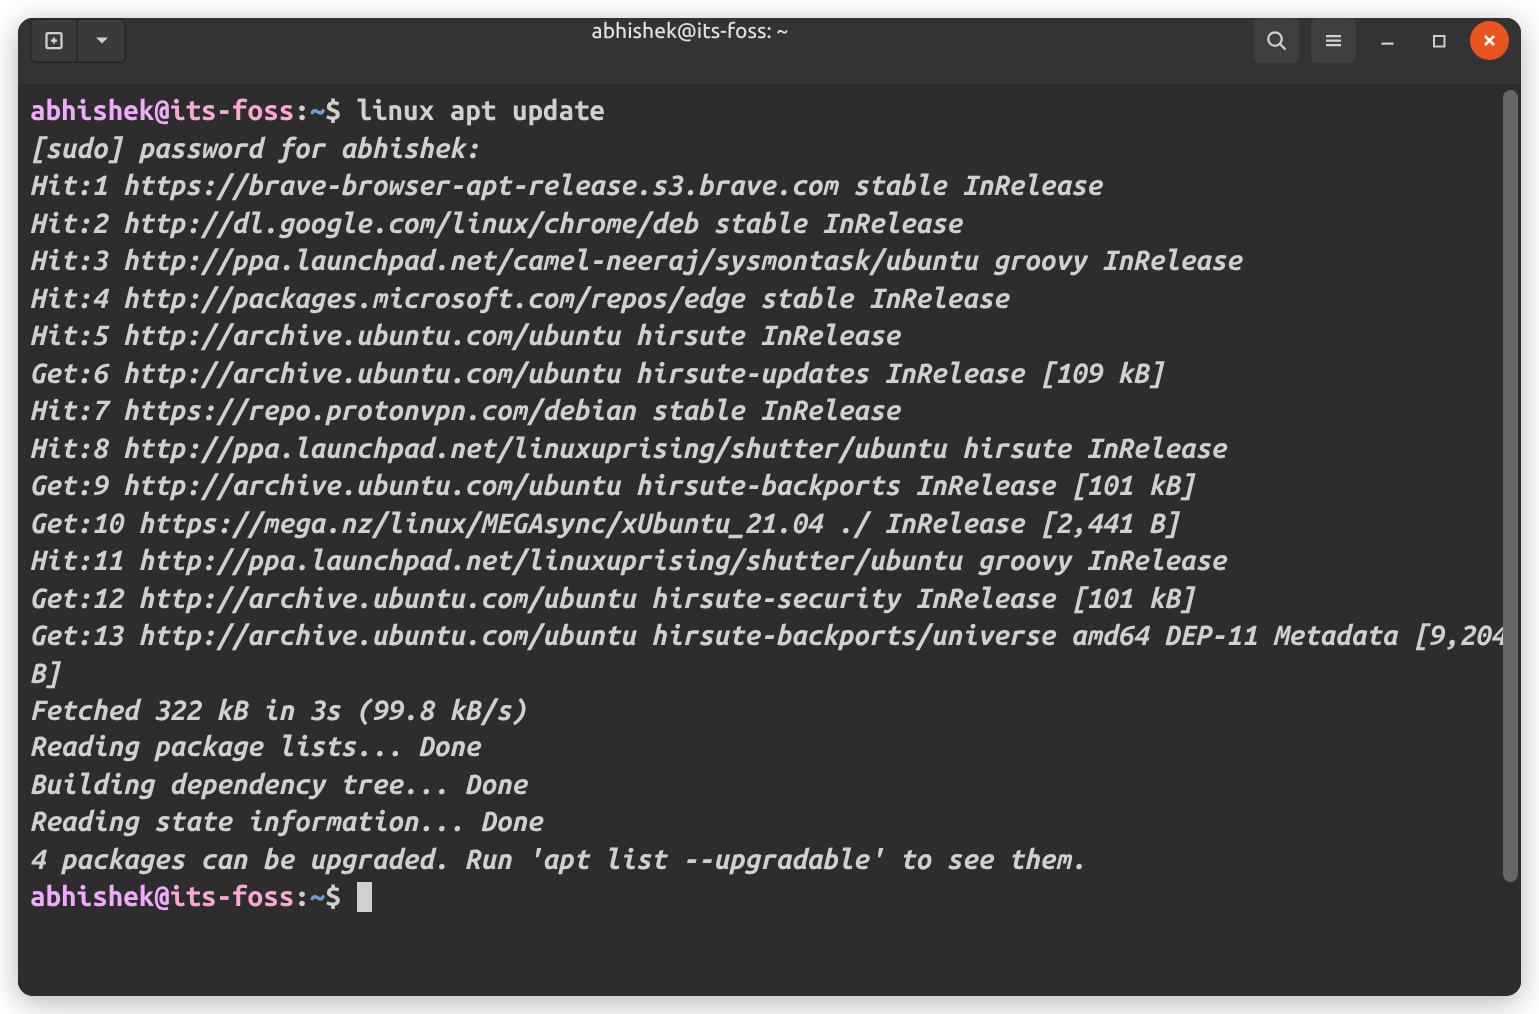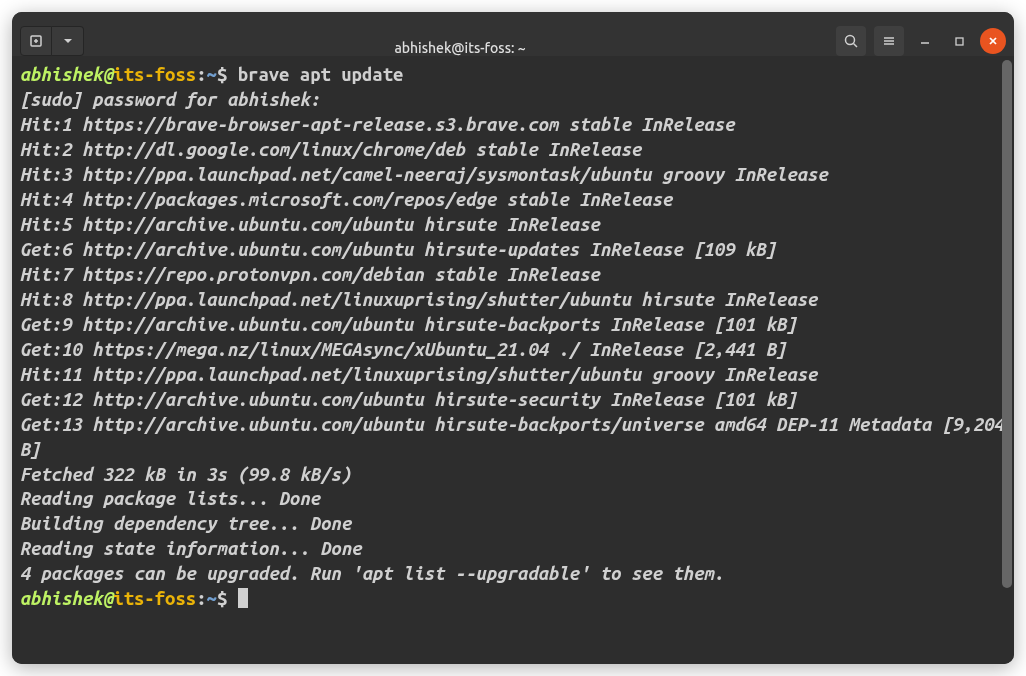--- a/index.html
+++ b/index.html
@@ -21,21 +21,21 @@
       border-radius: 10px;
       overflow: hidden;
       display: flex;
       flex-direction: column;
       box-shadow: 0 4px 20px rgba(0,0,0,0.3);
     }
     .titlebar {
       background: #333333;
       height: 44px;
       display: flex;
-      align-items: flex-end;
+      align-items: flex-start;
       padding: 0 8px;
       gap: 8px;
     }
     .tab-controls {
       display: flex;
       gap: 0;
       align-items: center;
     }
     .tab-btn {
       width: 32px;
@@ -100,22 +100,22 @@
     }
     .terminal-content {
       font-family: 'Ubuntu Mono', 'DejaVu Sans Mono', monospace;
       font-size: 18.5px;
       line-height: 1.35;
       color: #d0d0d0;
       font-weight: bold;
       white-space: pre-wrap;
       word-break: break-all;
     }
-    .user { color: #bef264; font-style: italic; }
-    .host { color: #eab308; }
+    .user { color: #f0abfc; }
+    .host { color: #f9a8d4; }
     .colon { color: #d0d0d0; }
     .tilde { color: #729fcf; }
     .dollar { color: #d0d0d0; }
     .output-line {
       display: block;
       font-style: italic;
     }
     .cursor {
       display: inline-block;
       width: 10px;
@@ -183,19 +183,19 @@
       </div>
       <div class="win-btn close-btn">
         <svg width="10" height="10" viewBox="0 0 10 10" stroke="currentColor" stroke-width="1.7">
           <line x1="2" y1="2" x2="8" y2="8"></line>
           <line x1="8" y1="2" x2="2" y2="8"></line>
         </svg>
       </div>
     </div>
   </div>
   <div class="terminal-body">
-    <div class="terminal-content"><span class="user">abhishek</span><span class="user">@</span><span class="host">its-foss</span><span class="colon">:</span><span class="tilde">~</span><span class="dollar">$</span> <span>brave apt update</span>
+    <div class="terminal-content"><span class="user">abhishek</span><span class="user">@</span><span class="host">its-foss</span><span class="colon">:</span><span class="tilde">~</span><span class="dollar">$</span> <span>linux apt update</span>
 <span class="output-line">[sudo] password for abhishek:</span><span class="output-line">Hit:1 https://brave-browser-apt-release.s3.brave.com stable InRelease</span><span class="output-line">Hit:2 http://dl.google.com/linux/chrome/deb stable InRelease</span><span class="output-line">Hit:3 http://ppa.launchpad.net/camel-neeraj/sysmontask/ubuntu groovy InRelease</span><span class="output-line">Hit:4 http://packages.microsoft.com/repos/edge stable InRelease</span><span class="output-line">Hit:5 http://archive.ubuntu.com/ubuntu hirsute InRelease</span><span class="output-line">Get:6 http://archive.ubuntu.com/ubuntu hirsute-updates InRelease [109 kB]</span><span class="output-line">Hit:7 https://repo.protonvpn.com/debian stable InRelease</span><span class="output-line">Hit:8 http://ppa.launchpad.net/linuxuprising/shutter/ubuntu hirsute InRelease</span><span class="output-line">Get:9 http://archive.ubuntu.com/ubuntu hirsute-backports InRelease [101 kB]</span><span class="output-line">Get:10 https://mega.nz/linux/MEGAsync/xUbuntu_21.04 ./ InRelease [2,441 B]</span><span class="output-line">Hit:11 http://ppa.launchpad.net/linuxuprising/shutter/ubuntu groovy InRelease</span><span class="output-line">Get:12 http://archive.ubuntu.com/ubuntu hirsute-security InRelease [101 kB]</span><span class="output-line">Get:13 http://archive.ubuntu.com/ubuntu hirsute-backports/universe amd64 DEP-11 Metadata [9,204 B]</span><span class="output-line">Fetched 322 kB in 3s (99.8 kB/s)</span><span class="output-line">Reading package lists... Done</span><span class="output-line">Building dependency tree... Done</span><span class="output-line">Reading state information... Done</span><span class="output-line">4 packages can be upgraded. Run 'apt list --upgradable' to see them.</span><span class="user">abhishek</span><span class="user">@</span><span class="host">its-foss</span><span class="colon">:</span><span class="tilde">~</span><span class="dollar">$</span> <span class="cursor"></span></div>
     <div class="scrollbar-track">
       <div class="scrollbar-thumb"></div>
     </div>
   </div>
 </div>
 
 </body></html>

